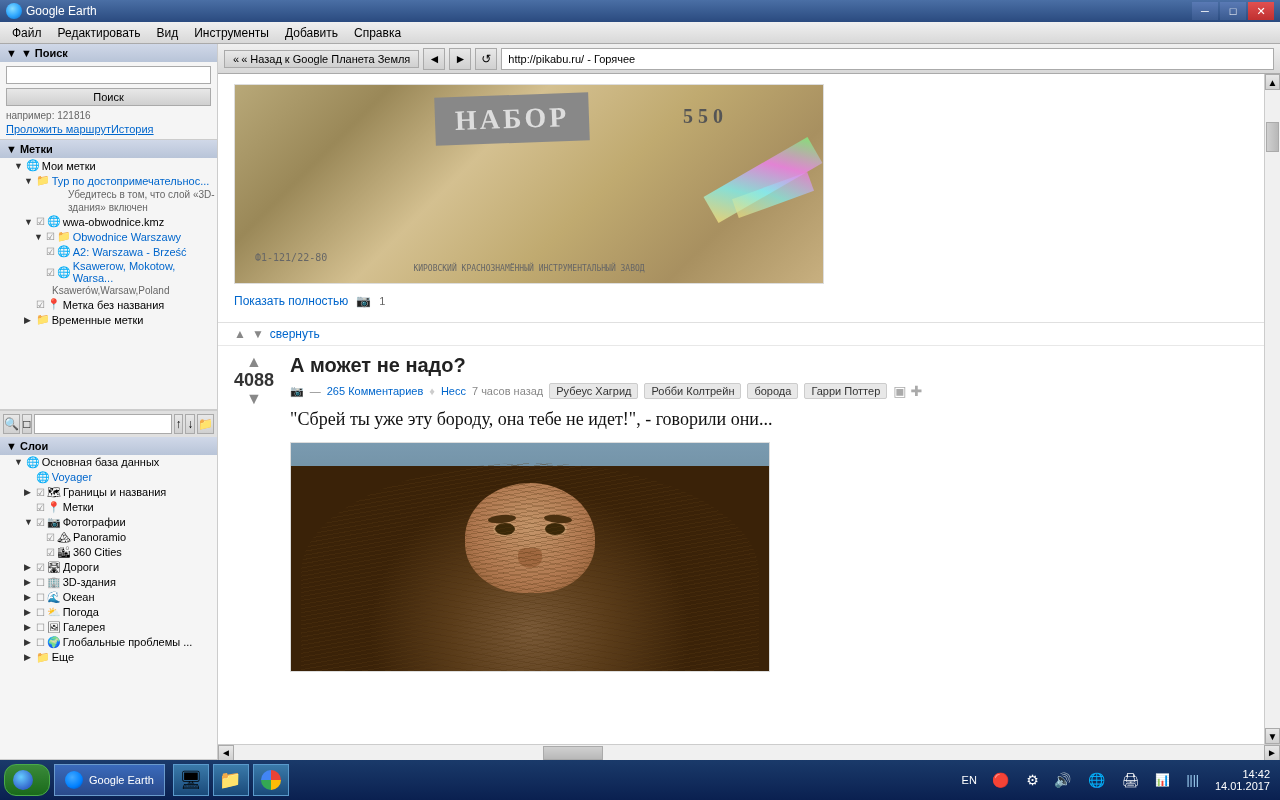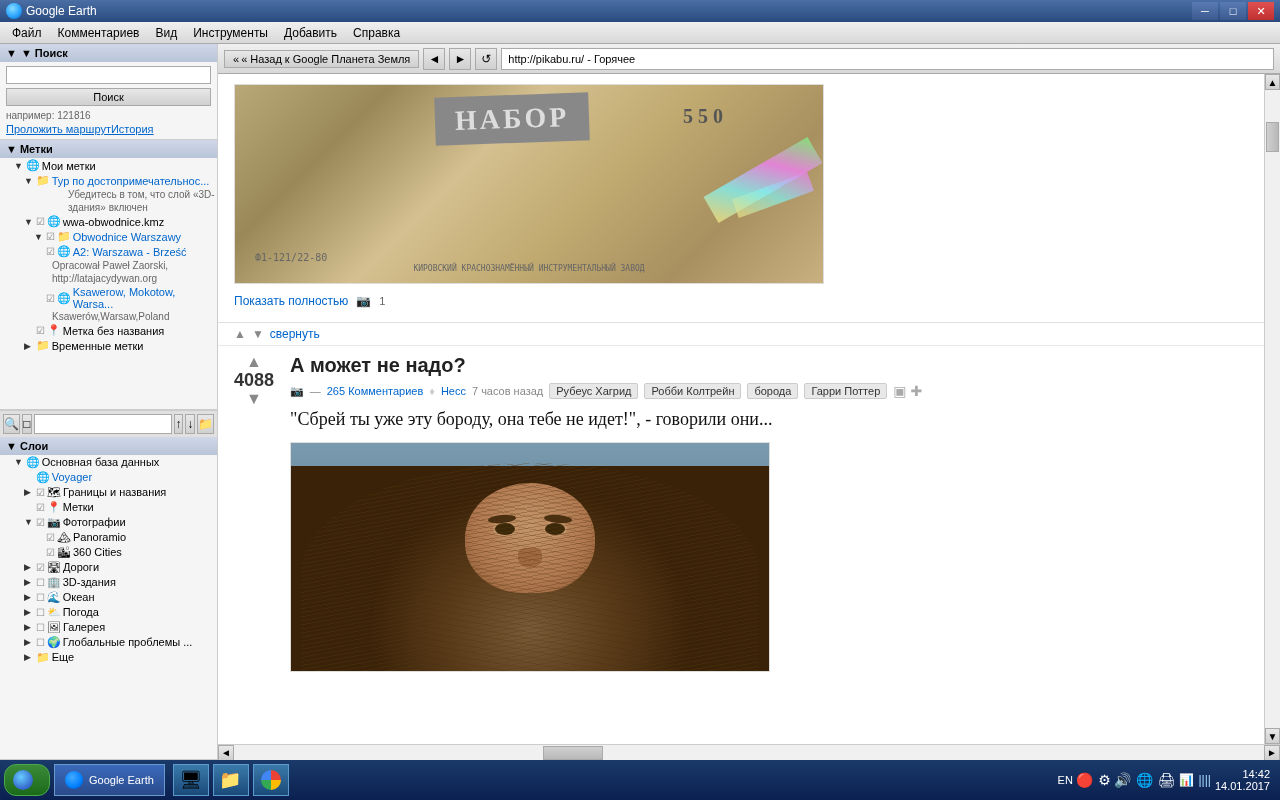--- a/index.html
+++ b/index.html
@@ -359,21 +359,21 @@
       border: 1px solid #6a9acc;
     }
 
     .taskbar-icon { width: 18px; height: 18px; border-radius: 50%; }
     .ge-icon { background: radial-gradient(circle at 40% 35%, #4af, #0080ff 60%, #0040aa 100%); }
     .taskbar-spacer { flex: 1; }
 
     .system-tray {
       display: flex;
       align-items: center;
-      gap: 4px;
+      gap: 16px;
       padding: 0 6px;
       color: white;
       font-size: 11px;
     }
     .clock { color: white; font-size: 11px; text-align: right; }
 
     .v-scrollbar {
       width: 16px;
       background: #f0f0f0;
       border-left: 1px solid #ccc;
@@ -439,21 +439,21 @@
   <span class="titlebar-title">Google Earth</span>
   <div class="titlebar-controls">
     <button class="titlebar-btn">─</button>
     <button class="titlebar-btn max">□</button>
     <button class="titlebar-btn close">✕</button>
   </div>
 </div>
 
 <div class="menubar">
   <span class="menu-item">Файл</span>
-  <span class="menu-item">Комментариев</span>
+  <span class="menu-item">Редактировать</span>
   <span class="menu-item">Вид</span>
   <span class="menu-item">Инструменты</span>
   <span class="menu-item">Добавить</span>
   <span class="menu-item">Справка</span>
 </div>
 
 <div class="main-container">
 
   <div class="sidebar">
 
@@ -506,21 +506,20 @@
         <span>📁</span>
         <span class="item-label link">Obwodnice Warszawy</span>
       </div>
 
       <div class="tree-item indent3">
         <span class="expand-arrow"></span>
         <span style="color:#888; font-size:10px;">☑</span>
         <span>🌐</span>
         <span class="item-label link">A2: Warszawa - Brześć</span>
       </div>
-      <div class="item-sublabel" style="padding-left:52px; font-size:10px; color:#666; line-height:1.3;">Opracował Paweł Zaorski,<br>http://latajacydywan.org</div>
 
       <div class="tree-item indent3">
         <span class="expand-arrow"></span>
         <span style="color:#888; font-size:10px;">☑</span>
         <span>🌐</span>
         <span class="item-label link">Ksawerow, Mokotow, Warsa...</span>
       </div>
       <div class="item-sublabel" style="padding-left:52px; font-size:10px; color:#666;">Ksawerów,Warsaw,Poland</div>
 
       <div class="tree-item indent2">

